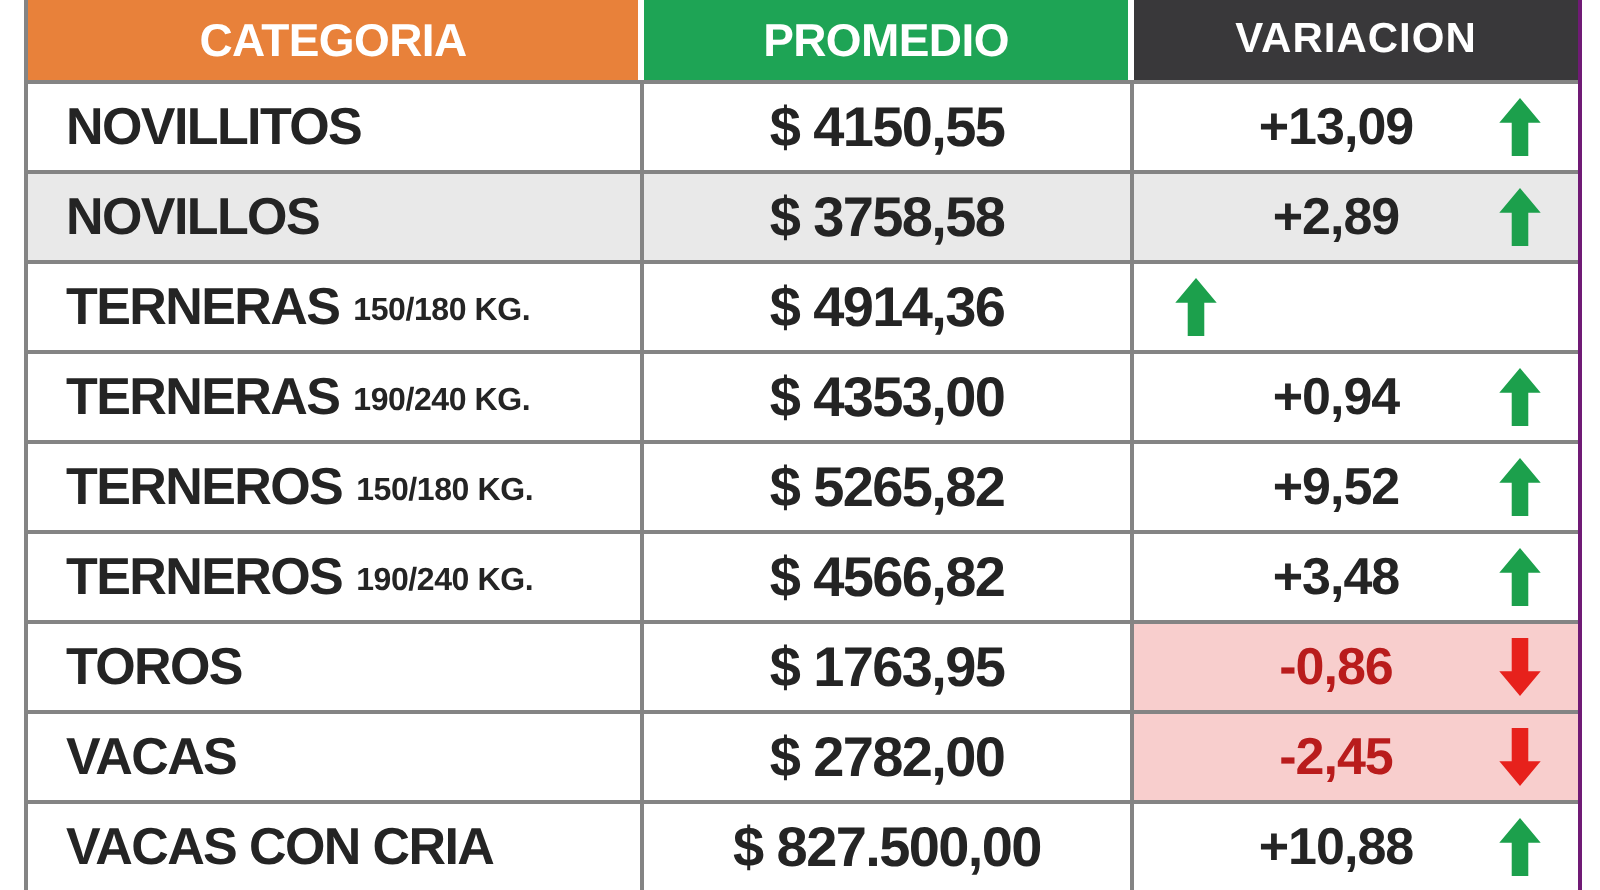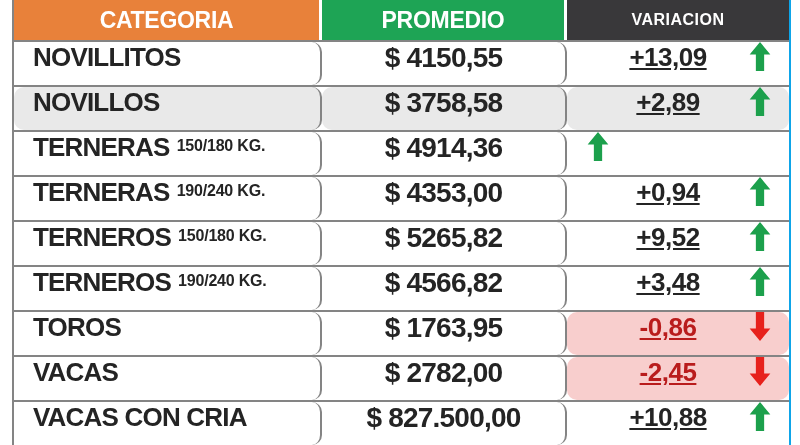--- a/index.html
+++ b/index.html
@@ -7,21 +7,21 @@
     width: 800px; height: 445px;
     background: #ffffff;
     overflow: hidden;
     font-family: "Liberation Sans", sans-serif;
   }
   .tablewrap {
     position: absolute;
     left: 12px; top: 0;
     width: 779px; height: 445px;
     border-left: 2px solid #848484;
-    border-right: 2px solid #0ea5e9;
+    border-right: 2px solid #701a75;
     box-sizing: border-box;
     background: #ffffff;
   }
   
   .header-row {
     display: grid;
     grid-template-columns: 308px 245px 222px;
     height: 40px;
   }
   .hcell {
@@ -32,21 +32,21 @@
     justify-content: center;
     color: #ffffff;
     font-weight: bold;
     font-size: 23px;
     letter-spacing: -0.3px;
   }
   .hcell.orange { background: var(--c-orange); margin-right: 3px; }
   .hcell.green  { background: var(--c-green);  margin-right: 3px; }
   .hcell.dark   { background: var(--c-dark); }
   .hcell .h-title-sm {
-    font-size: 16px;
+    font-size: 21px;
     line-height: 18px;
     letter-spacing: 0.5px;
   }
   .hcell .h-sub {
     font-size: 13px;
     line-height: 14px;
     font-weight: normal;
     color: #9c9c9c;
     letter-spacing: 0.2px;
   }
@@ -54,25 +54,24 @@
   .row {
     display: grid;
     grid-template-columns: 308px 245px 222px;
     height: 45px;
     box-sizing: border-box;
     border-top: 2.5px solid #848484;
     background: #ffffff;
   }
   .cell {
     display: flex;
-    align-items: flex-start;
+    align-items: center;
     box-sizing: border-box;
     overflow: hidden;
     color: #242424;
-    border-radius: 10px;
   }
   .cell-cat {
     padding-left: 19px;
     border-right: 2.5px solid #848484;
     font-size: 26px;
     font-weight: 600;
     letter-spacing: -0.8px;
     white-space: nowrap;
   }
   .cell-cat .wt {
@@ -93,21 +92,20 @@
   }
   .cell-var {
     padding: 0 18px 0 20px;
     font-size: 26px;
     font-weight: 600;
     letter-spacing: -0.5px;
   }
   .cell-var .var-num {
     flex: 1;
     text-align: center;
-    text-decoration: underline;
   }
   .cell-var .arrow {
     width: 22px; height: 29px;
     display: flex;
     align-items: center;
     justify-content: center;
     flex: none;
   }
   .cell-var .arrow svg { display: block; }
   

